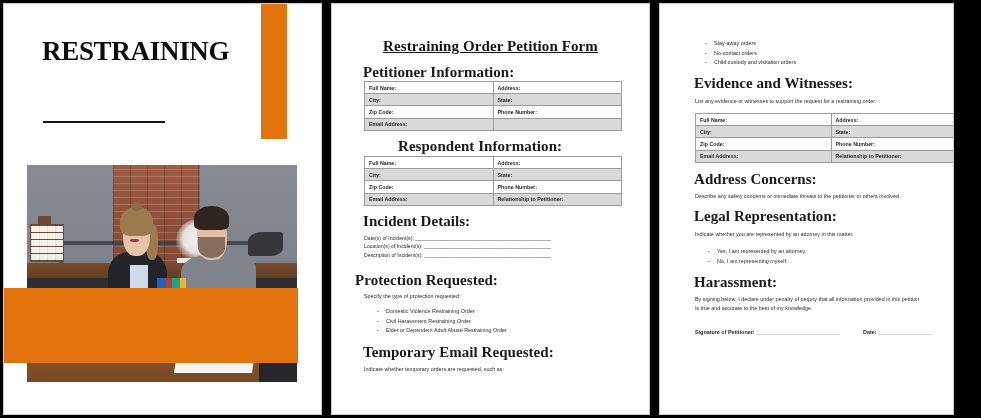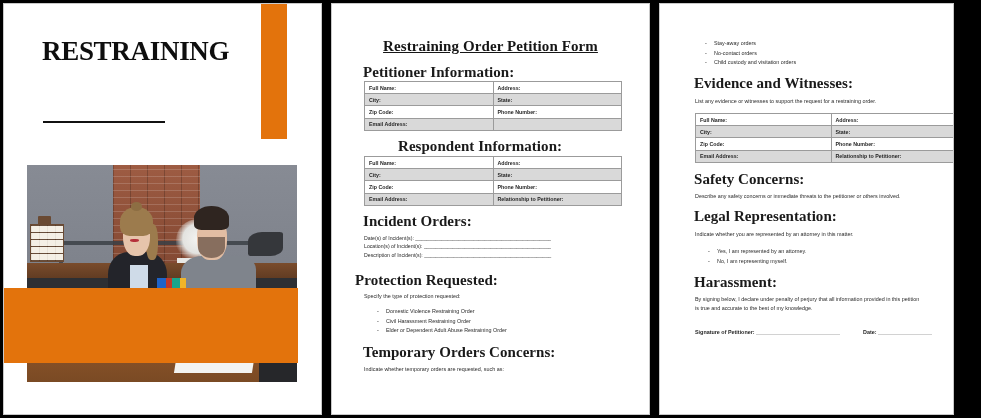--- a/index.html
+++ b/index.html
@@ -408,39 +408,39 @@
           <td>Zip Code:</td>
           <td>Phone Number:</td>
         </tr>
         <tr class="shaded">
           <td>Email Address:</td>
           <td>Relationship to Petitioner:</td>
         </tr>
       </tbody>
         </table>
 
-      <div class="abs sec-head" style="left:31px; top:209px;">Incident Orders:</div>
+      <div class="abs sec-head" style="left:31px; top:209px;">Incident Details:</div>
 
       <div class="abs" style="left:32px; top:230px; width:265px;">
         <div class="field-line">Date(s) of Incident(s): _______________________________________________</div>
         <div class="field-line">Location(s) of Incident(s): ____________________________________________</div>
         <div class="field-line">Description of Incident(s): ____________________________________________</div>
       </div>
 
       <div class="abs sec-head" style="left:23px; top:268px;">Protection Requested:</div>
 
       <div class="abs body-text" style="left:32px; top:288px;">Specify the type of protection requested:</div>
 
       <ul class="dash-list abs" style="left:32px; top:303px; width:265px;">
         <li>Domestic Violence Restraining Order</li>
         <li>Civil Harassment Restraining Order</li>
         <li>Elder or Dependent Adult Abuse Restraining Order</li>
       </ul>
 
-      <div class="abs sec-head" style="left:31px; top:340px;">Temporary Orders Concerns:</div>
+      <div class="abs sec-head" style="left:31px; top:340px;">Temporary Email Requested:</div>
 
       <div class="abs body-text" style="left:32px; top:361px;">Indicate whether temporary orders are requested, such as:</div>
 
     </div>
   </div>
 
   <div class="page" id="page-3">
     <div class="doc-body">
 
       <ul class="dash-list abs" style="left:32px; top:35px; width:265px;">
@@ -467,21 +467,21 @@
           <td>Zip Code:</td>
           <td>Phone Number:</td>
         </tr>
         <tr class="shaded">
           <td>Email Address:</td>
           <td>Relationship to Petitioner:</td>
         </tr>
       </tbody>
         </table>
 
-      <div class="abs sec-head" style="left:34px; top:167px;">Safety Concerns:</div>
+      <div class="abs sec-head" style="left:34px; top:167px;">Address Concerns:</div>
 
       <div class="abs body-text" style="left:35px; top:188px;">Describe any safety concerns or immediate threats to the petitioner or others involved.</div>
 
       <div class="abs sec-head" style="left:34px; top:204px;">Legal Representation:</div>
 
       <div class="abs body-text" style="left:35px; top:226px;">Indicate whether you are represented by an attorney in this matter.</div>
 
       <ul class="dash-list abs" style="left:35px; top:243px; width:265px;">
         <li>Yes, I am represented by an attorney.</li>
         <li>No, I am representing myself.</li>

